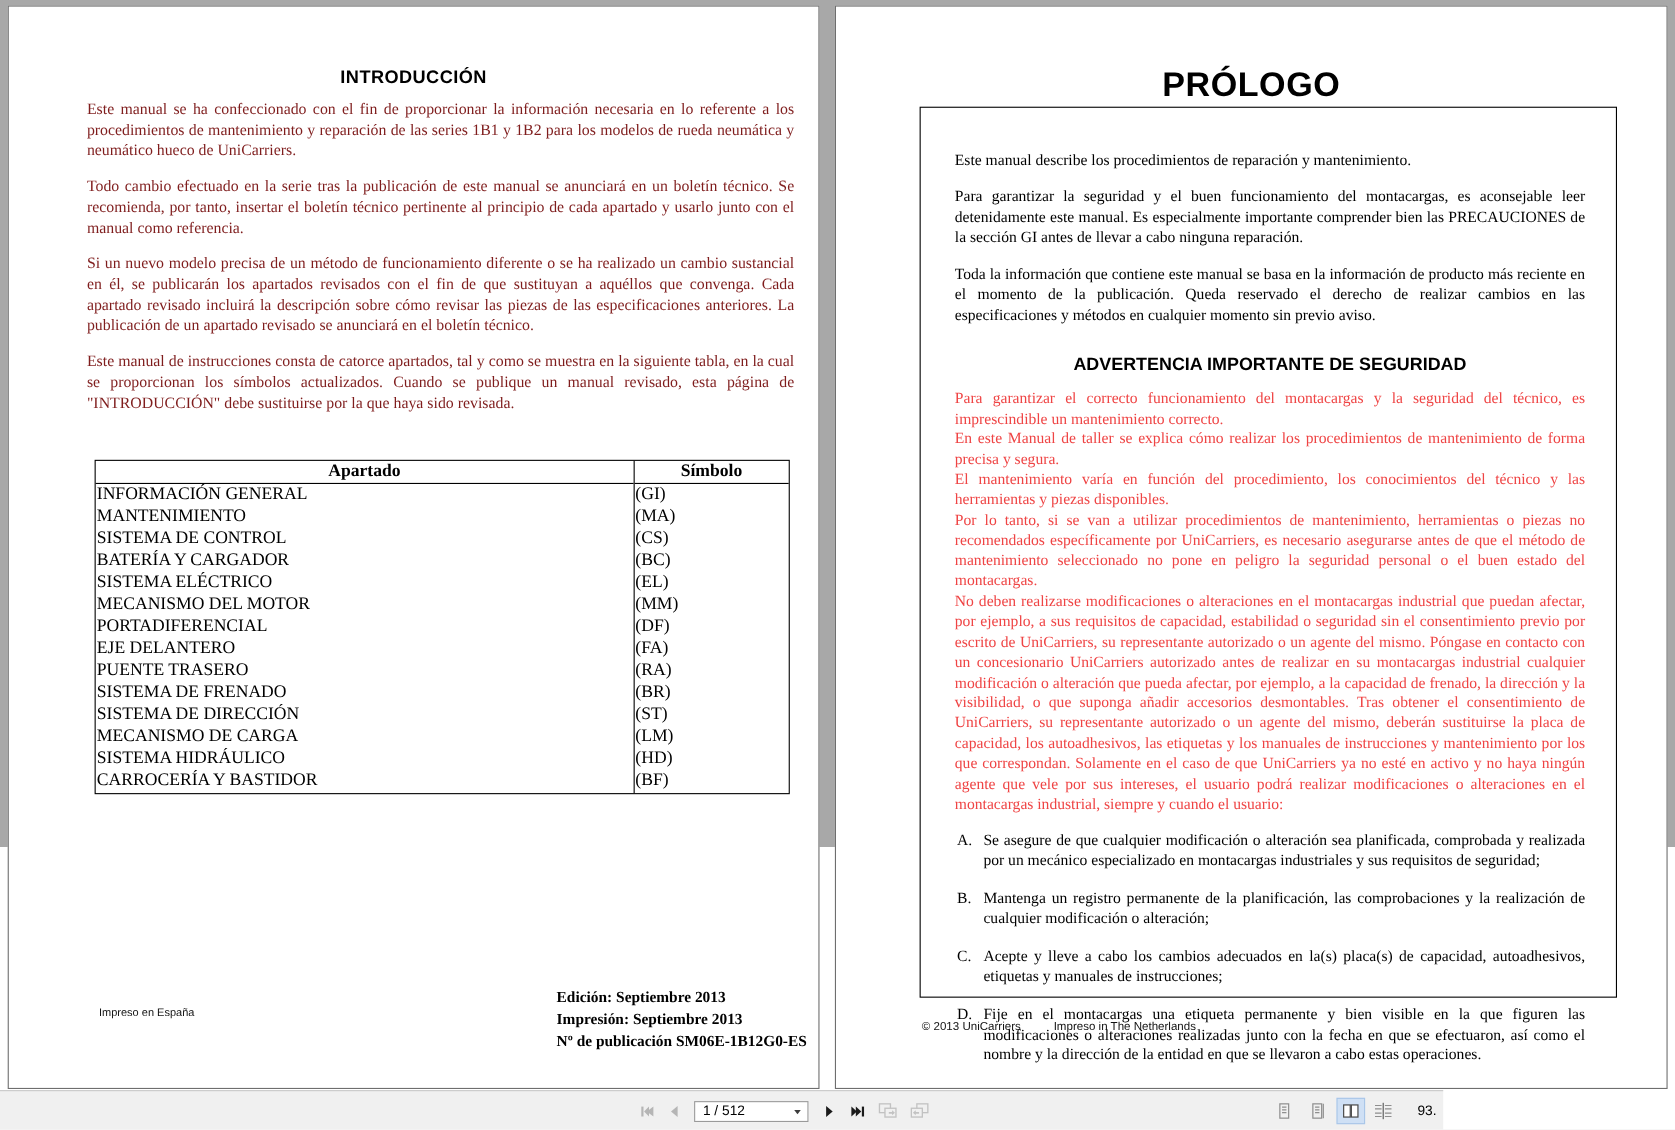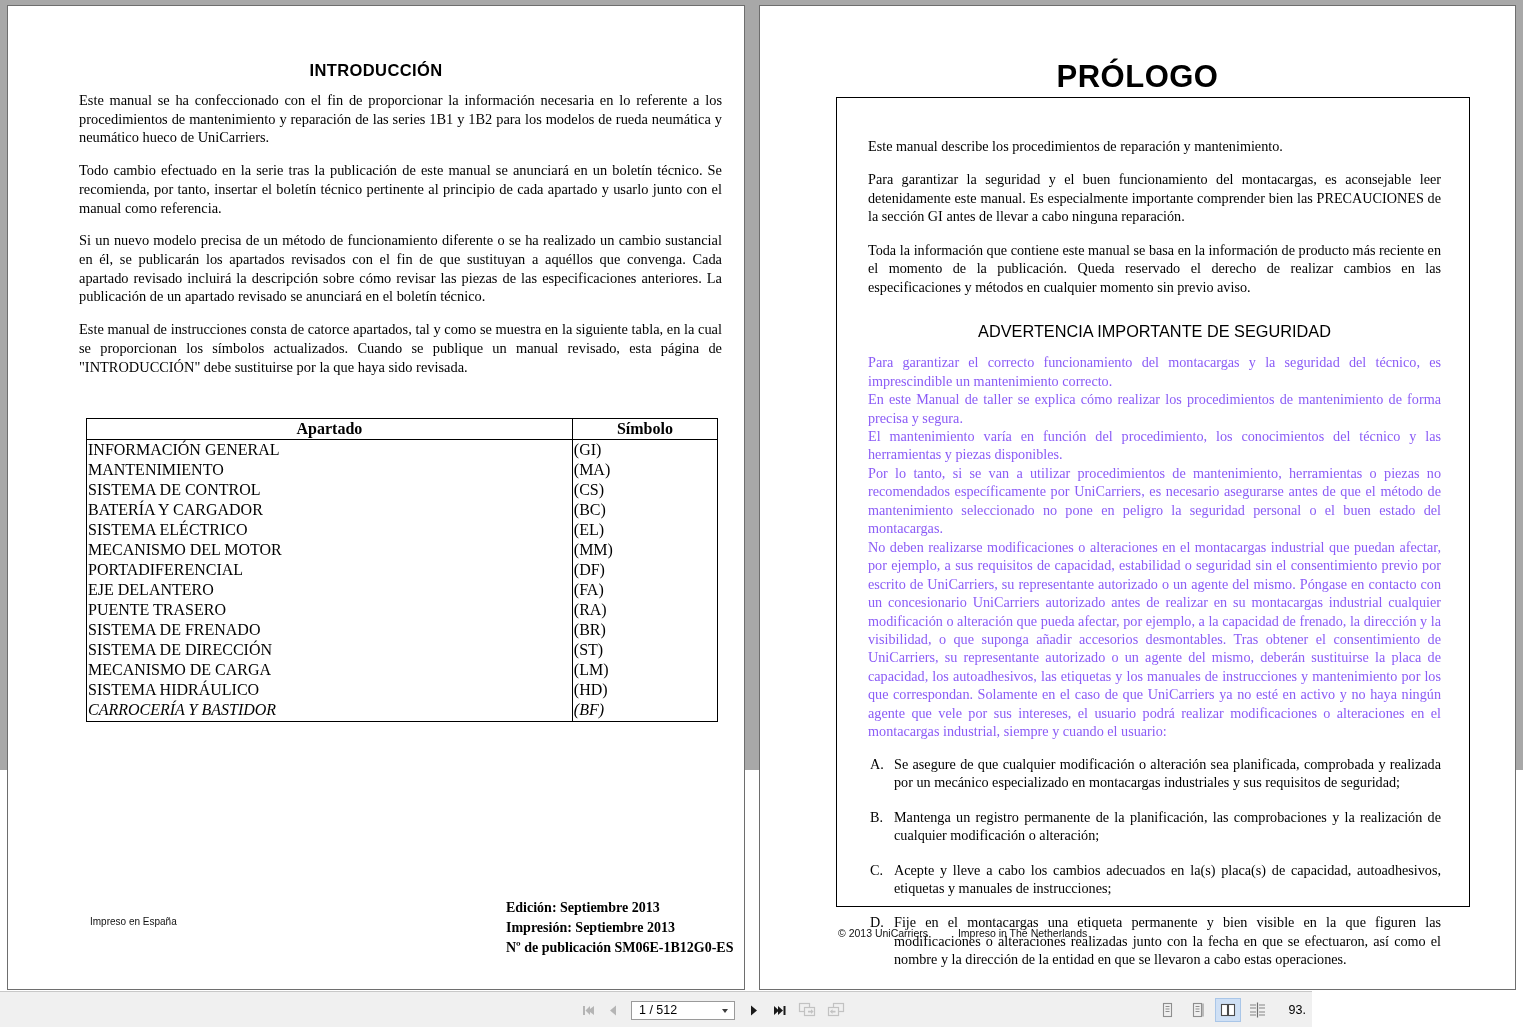--- a/index.html
+++ b/index.html
@@ -65,37 +65,37 @@
     position: absolute;
     left: 71px;
     right: 22px;
     top: 85px;
   }
   .para {
     text-align: justify;
     font-size: 14.4px;
     line-height: 1.30;
     margin: 0 0 14px 0;
-    color: #000000;
+    color: #7f1d1d;
     font-family: "Liberation Serif", serif;
   }
   .para:last-child { margin-bottom: 0; }
 
   .tbl-wrap {
     position: absolute;
     left: 78px;
     top: 412px;
     width: 632px;
     border: 1.6px solid #000;
     box-sizing: border-box;
   }
   .tbl-wrap table { width: 100%; border-collapse: collapse; }
   .tbl-wrap thead tr { border-bottom: 1px solid #000; }
   .tbl-wrap td.c-sym, .tbl-wrap th.c-sym { border-left: 1px solid #000; }
-  .tbl-wrap tbody tr:last-child td { padding-bottom: 2px; font-style: italic; }
+  .tbl-wrap tbody tr:last-child td { padding-bottom: 2px; }
 
   
   .print-note {
     position: absolute;
     left: 82px;
     top: 910px;
     font-family: "Liberation Sans", sans-serif;
     font-size: 10px;
     color: #111;
   }
@@ -143,26 +143,26 @@
     font-size: 14.2px;
     line-height: 1.30;
     margin: 0 0 15px 0;
     color: #000;
   }
   .para-tight {
     text-align: justify;
     font-size: 14.2px;
     line-height: 1.30;
     margin: 0;
-    color: #8b5cf6;
+    color: #ef4444;
   }
   .warn-heading {
     text-align: center;
     font-family: "Liberation Sans", sans-serif;
-    font-weight: normal;
+    font-weight: bold;
     font-size: 16.3px;
     margin: 26px 0 12px 0;
     color: #000;
   }
   .lettered {
     margin: 0;
     padding: 0;
     list-style: none;
   }
   .lettered li {

